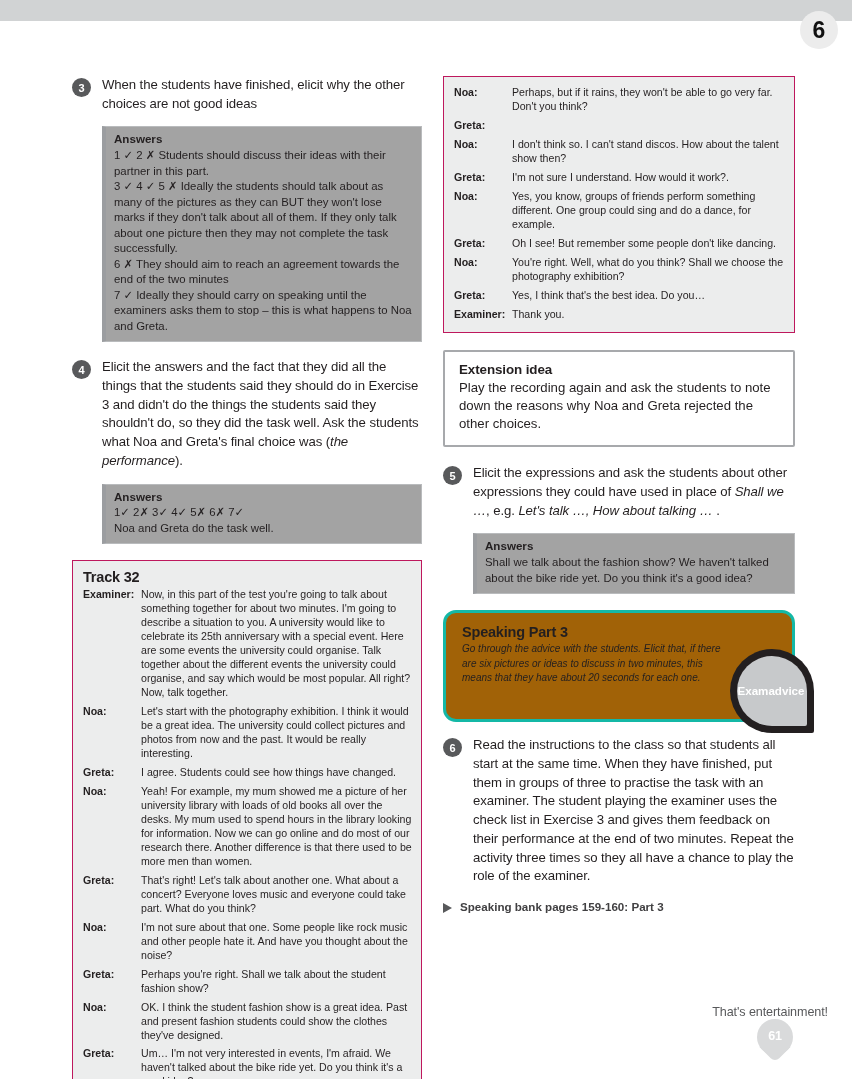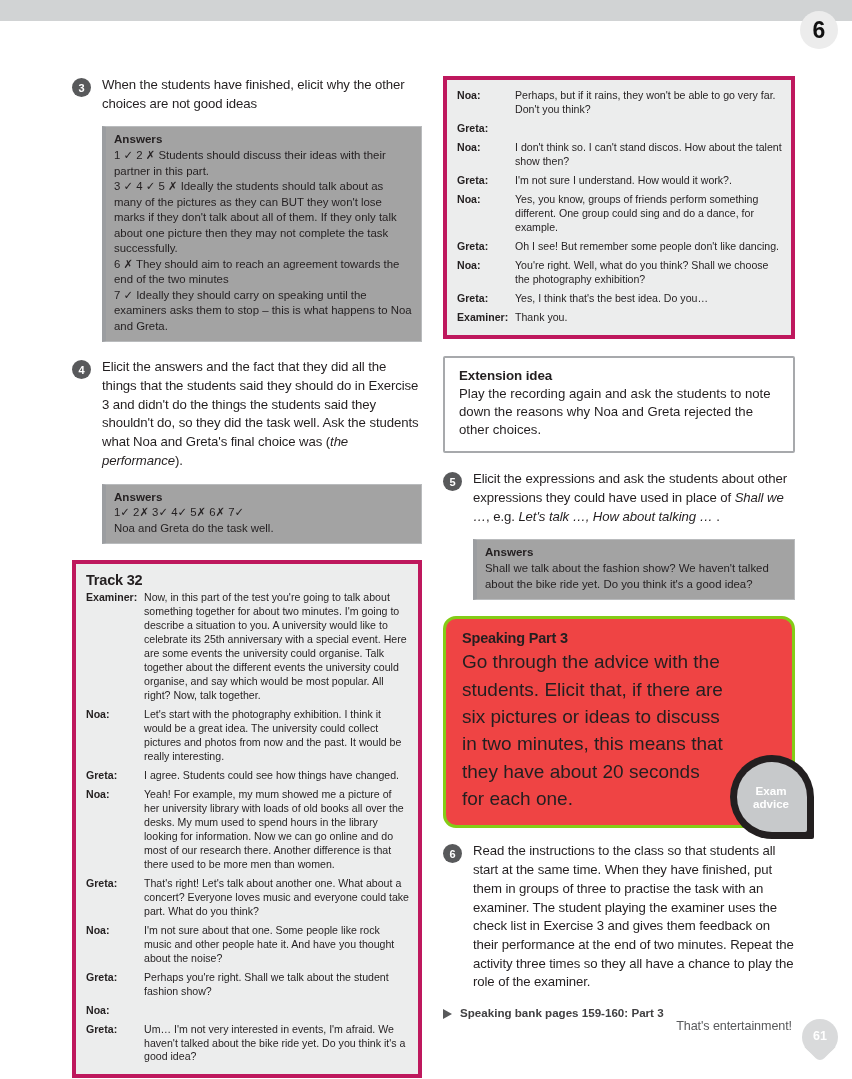--- a/index.html
+++ b/index.html
@@ -56,21 +56,21 @@
     background: #a3a3a3;
     padding: 4px 8px 7px 8px;
     margin: 0 0 16px 30px;
     font-size: 11.4px; line-height: 1.36;
   }
   .answers-title { font-weight: bold; font-size: 11.6px; margin-bottom: 1px; }
   .answers-body { }
 
   
   .transcript {
-    border: 4px solid #be185d;
+    border: 1px solid #be185d;
     background: #eceded;
     padding: 8px 9px 10px 10px;
   }
   .transcript.no-title { padding-top: 9px; }
   .track-title {
     font-size: 14.5px; font-weight: bold; margin-bottom: 3px;
     letter-spacing: -0.2px;
   }
   .line { display: flex; margin-bottom: 5px; font-size: 10.6px; line-height: 1.32; }
   .line:last-child { margin-bottom: 0; }
@@ -87,50 +87,50 @@
     margin-bottom: 17px;
   }
   .tipbox .tip-title {
     font-size: 13.4px; font-weight: bold; margin-bottom: 2px;
     letter-spacing: -0.1px;
   }
   .tipbox .tip-body { font-size: 13.2px; line-height: 1.38; }
 
   .speakingbox {
     position: relative;
-    border: 3px solid #84cc16;
+    border: 3px solid #14b8a6;
     border-radius: 13px;
-    background: #ef4444;
+    background: #a16207;
     padding: 11px 14px 13px 16px;
     margin-bottom: 14px;
     min-height: 112px;
   }
   .speakingbox .sp-title {
     font-size: 14.5px; font-weight: bold; margin-bottom: 2px;
     letter-spacing: -0.2px;
   }
-  .speakingbox .sp-body { font-size: 19px; line-height: 1.44; max-width: 262px; }
+  .speakingbox .sp-body { font-size: 10px; line-height: 1.44; max-width: 262px; font-style: italic; }
 
   .exam-badge {
     position: absolute; right: -22px; bottom: -14px;
     width: 84px; height: 84px;
   }
   .exam-badge .shape {
     position: absolute; inset: 0;
     background: #231f20;
     border-radius: 42px 42px 2px 42px;
   }
   .exam-badge .inner {
     position: absolute; inset: 7px;
     background: #c7c9cb;
     border-radius: 36px 36px 2px 36px;
   }
   .exam-badge .lbl {
     position: absolute; inset: 0;
-    display: flex; flex-direction: column;
+    display: flex; flex-direction: row;
     align-items: center; justify-content: center;
     color: #ffffff; font-size: 11.6px; font-weight: bold;
     line-height: 1.18; text-align: center; padding-right: 2px;
   }
 
   
   .xref {
     display: flex; align-items: center;
     margin-top: 14px;
   }
@@ -139,21 +139,21 @@
     border-top: 5.5px solid transparent;
     border-bottom: 5.5px solid transparent;
     border-left: 9px solid #58595b;
     margin-right: 8px; margin-top: 3px;
   }
   .xref .xtext { font-size: 11.6px; font-weight: bold; color: #414042; }
 
   
   .footer {
     position: absolute; right: 14px; bottom: 12px;
-    display: flex; 
+    display: flex; align-items: center; flex-direction: column;
   }
   .footer .ftext {
     font-size: 12.6px; color: #58595b; margin-right: 10px;
     letter-spacing: -0.1px;
   }
   .pin {
     position: relative; width: 36px; height: 48px;
   }
   .pin .pin-head {
     position: absolute; left: 0; top: 0;
@@ -233,20 +233,21 @@
           <div class="line">
             <div class="spk">Noa:</div>
             <div class="utt">I'm not sure about that one. Some people like rock music and other people hate it. And have you thought about the noise?</div>
           </div>
           <div class="line">
             <div class="spk">Greta:</div>
             <div class="utt">Perhaps you're right. Shall we talk about the student fashion show?</div>
           </div>
           <div class="line">
             <div class="spk">Noa:</div>
+            <div class="utt">OK. I think the student fashion show is a great idea. Past and present fashion students could show the clothes they've designed.</div>
           </div>
           <div class="line">
             <div class="spk">Greta:</div>
             <div class="utt">Um… I'm not very interested in events, I'm afraid. We haven't talked about the bike ride yet. Do you think it's a good idea?</div>
           </div>
         </div>
     </div>
 
   </div>
 

